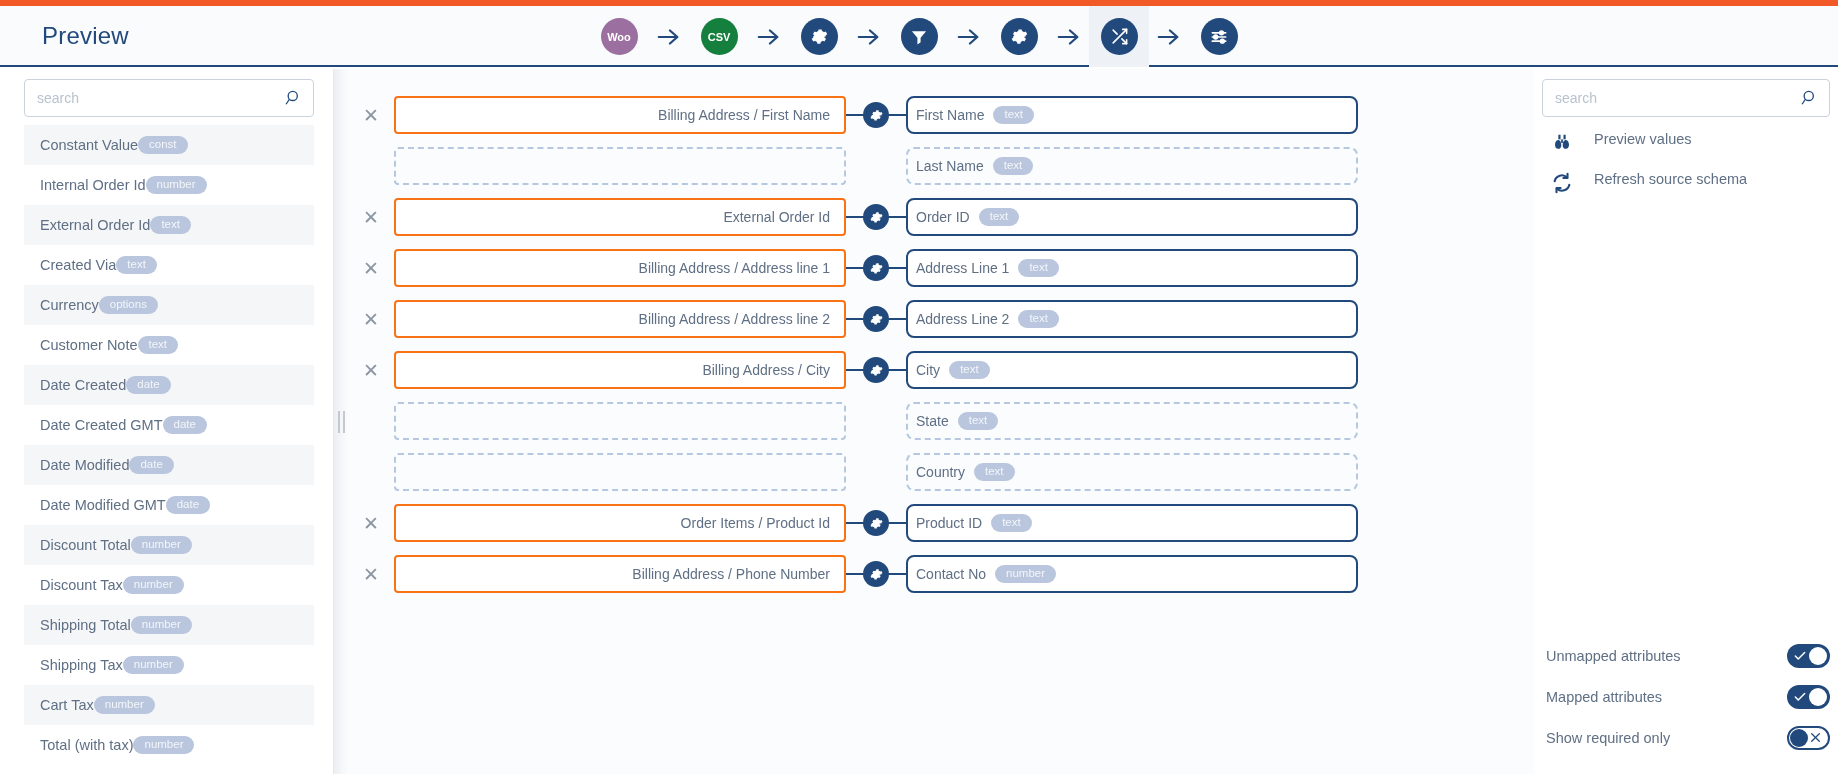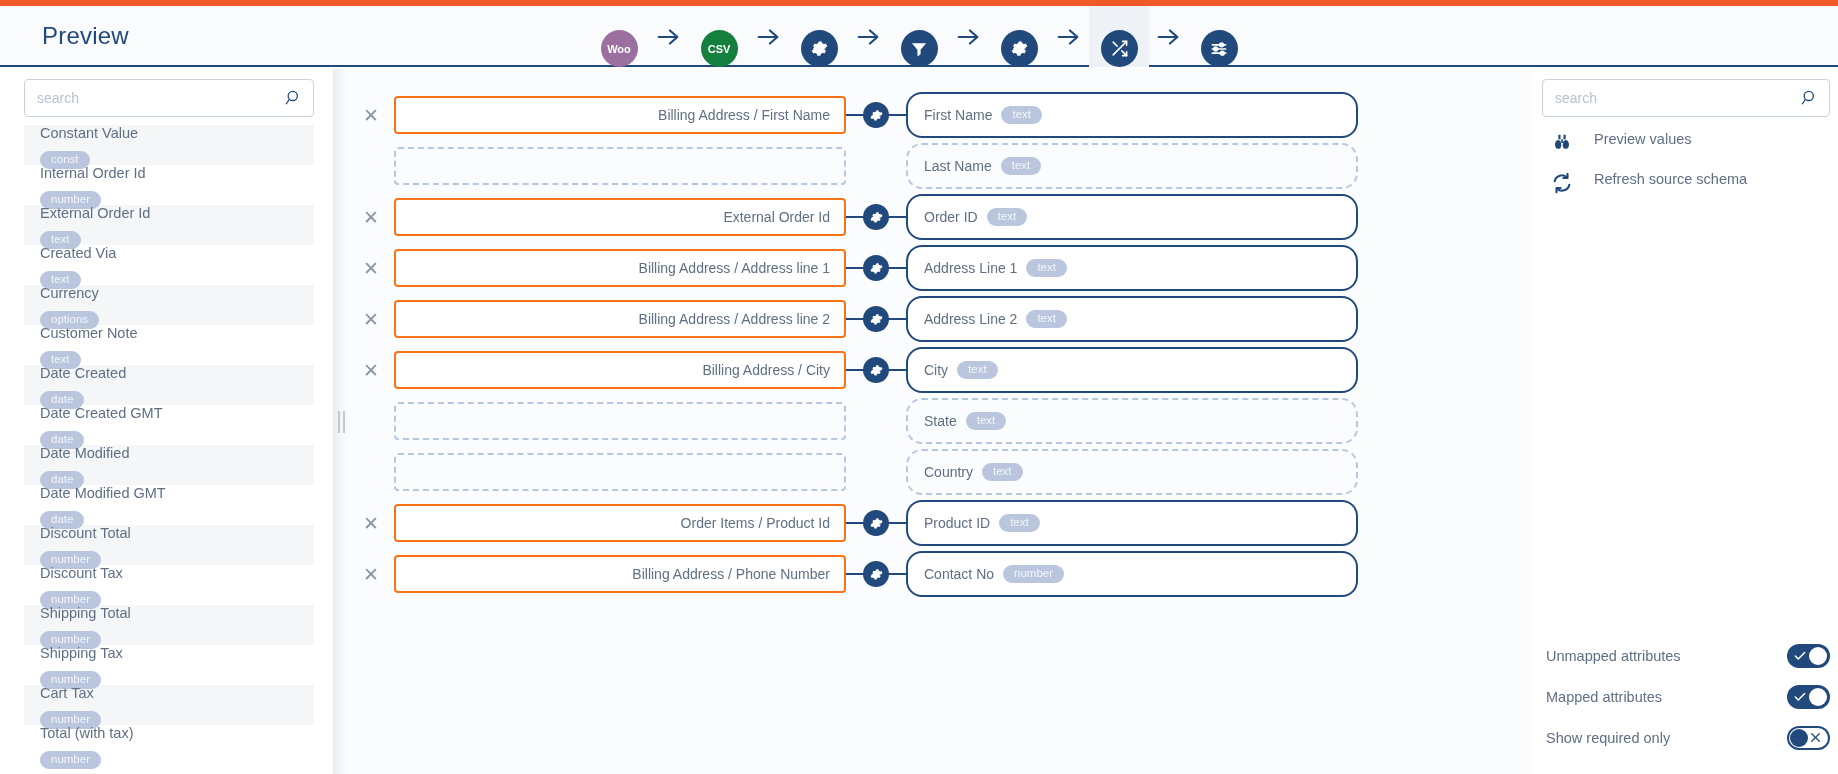--- a/index.html
+++ b/index.html
@@ -26,21 +26,21 @@
   .page-title {
     position: absolute; left: 42px; top: 16px;
     font-size: 24px; color: #21497c; letter-spacing: .2px;
   }
   .pipeline {
     position: absolute; left: 0; top: 0; width: 1838px; height: 61px;
     display: flex; align-items: center; justify-content: center; gap: 0;
   }
   .step {
     width: 60px; height: 61px;
-    display: flex; align-items: flex-end; justify-content: center;
+    display: flex; align-items: center; justify-content: center;
   }
   .step.active { background: #eef2f7; }
   .node {
     width: 37px; height: 37px; border-radius: 50%;
     display: flex; align-items: center; justify-content: center;
     color: #fff; font-size: 12px; font-weight: bold;
   }
   .node.woo { background: #9b6fa0; font-size: 11px; }
   .node.csv { background: #15803d; font-size: 11px; }
   .node.dark { background: #21497c; }
@@ -62,23 +62,22 @@
     padding: 0 38px 0 12px; font-size: 14px; color: #5b6b80;
     background: #fff; font-family: "Liberation Sans", sans-serif;
   }
   .srch-input::placeholder { color: #b8c2ce; }
   .srch-icon {
     position: absolute; right: 10px; top: 9px; width: 20px; height: 20px;
     color: #21497c;
   }
   .attr-list { position: absolute; left: 24px; top: 56px; width: 290px; height: 645px; overflow: hidden; }
   .attr-row {
-    height: 40px; display: flex; align-items: flex-start; gap: 10px;
+    height: 40px; display: flex; align-items: center; 
     padding-left: 16px;
-    flex-direction: column;
   }
   .attr-row.alt { background: #f5f6f8; }
   .attr-name { font-size: 14.5px; color: #5f6f84; white-space: nowrap; }
   .badge {
     display: inline-block; background: #b9c6dd; color: #f3f6fa;
     border-radius: 11px; padding: 3px 11px; font-size: 11.5px; line-height: 1;
     white-space: nowrap;
   }
 
   
@@ -111,23 +110,23 @@
   .src-box.mapped { border: 2px solid #f97316; background: #fff; }
   .src-box.empty { border: 2px dashed #b6c8e0; background: transparent; }
   .connector { width: 60px; height: 38px; position: relative; display: flex; align-items: center; }
   .connector .line { position: absolute; left: 0; right: 0; top: 18px; height: 2px; background: #21497c; }
   .connector .gear-node {
     position: absolute; left: 50%; top: 50%; transform: translate(-50%,-50%);
     width: 26px; height: 26px; border-radius: 50%; background: #21497c;
     display: flex; align-items: center; justify-content: center;
   }
   .dst-box {
-    width: 452px; height: 46px; border-radius: 16px;
+    width: 452px; height: 38px; border-radius: 8px;
     display: flex; align-items: center; gap: 9px;
-    padding-left: 16px; font-size: 14px; color: #5f6f84;
+    padding-left: 8px; font-size: 14px; color: #5f6f84;
   }
   .dst-box.mapped { border: 2px solid #21497c; background: #fff; }
   .dst-box.empty { border: 2px dashed #b6c8e0; background: transparent; }
 
   
   .right-panel {
     position: absolute; left: 1534px; top: 69px; width: 304px; height: 705px;
     background: #ffffff;
   }
   .rp-search { position: absolute; left: 8px; top: 10px; width: 288px; height: 38px; }

